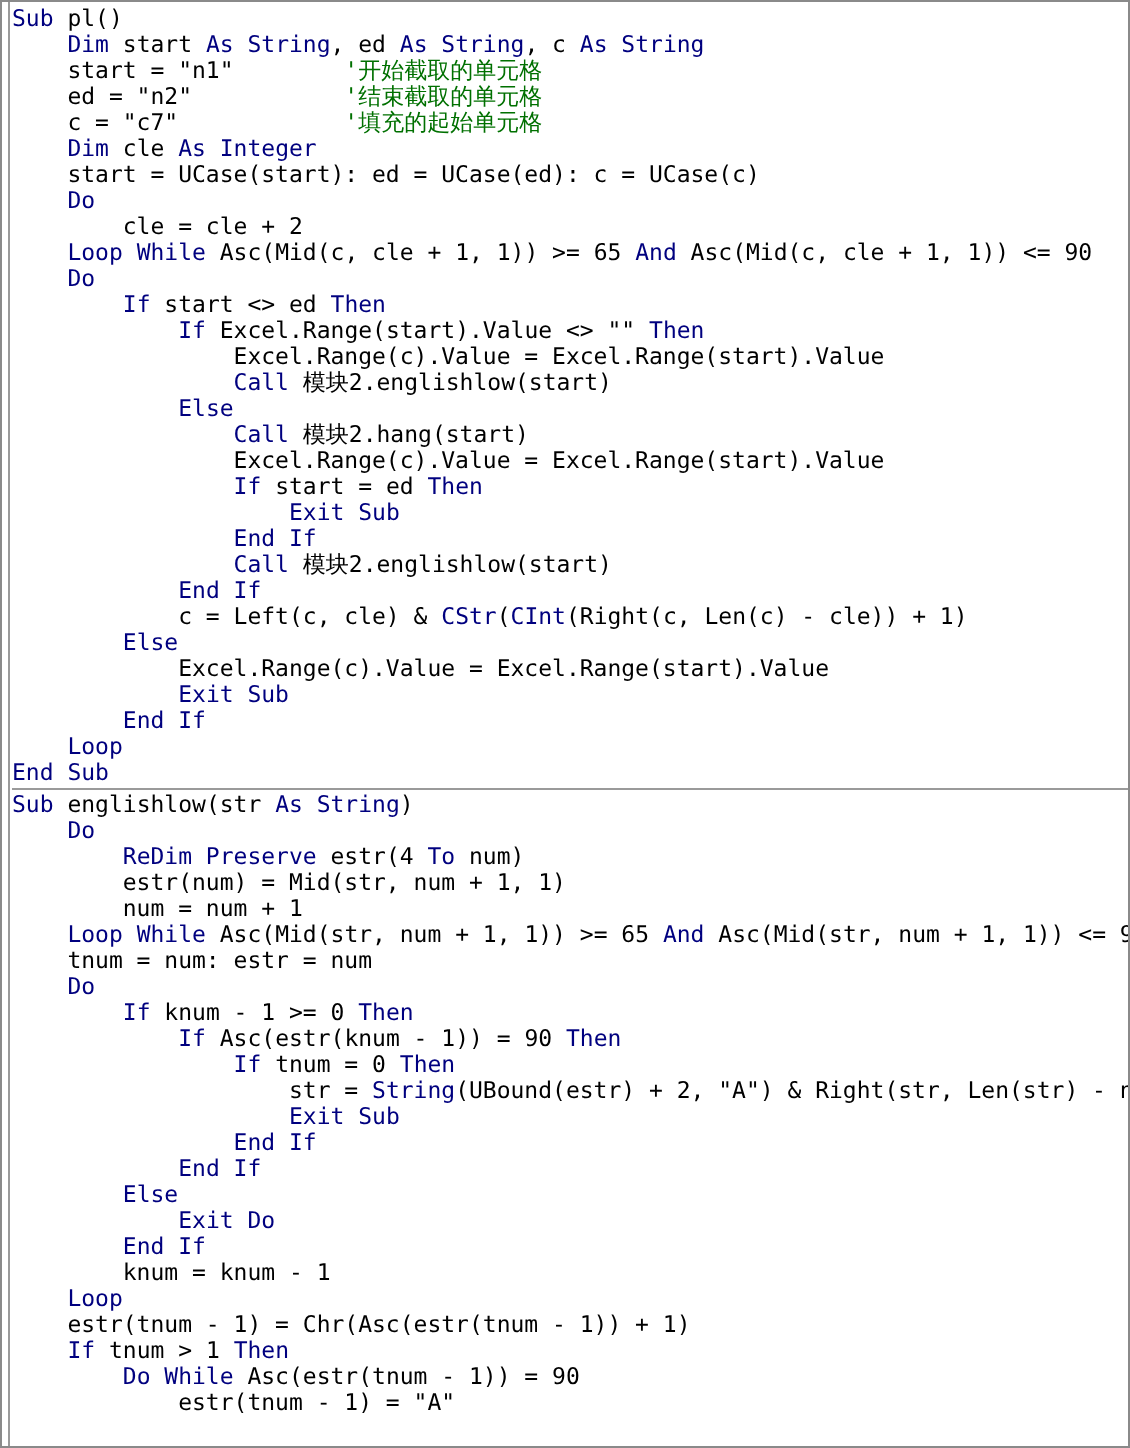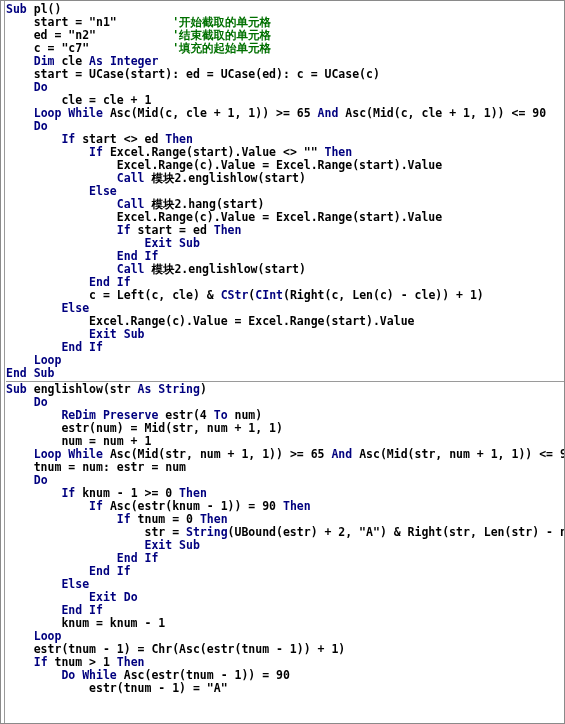--- a/index.html
+++ b/index.html
@@ -57,43 +57,43 @@
     width: 565px;
   }
 
   .line {
     height: 13px;
     line-height: 13px;
     font-size: 11.5px;
     white-space: pre;
     color: #000000;
     letter-spacing: 0px;
-    font-weight: bold;
   }
 
   .kw  { color: #00007f; }
   .cmt { color: #007000; }
   .id  { color: #000000; }
 </style>
 </head>
 <body>
 
 <div id="editor">
   <div class="margin-bar"></div>
   <div class="code-pane">
     <div id="proc-list">
         <div class="proc">
           <div class="line"><span class="kw">Sub</span><span class="id"> pl()</span></div>
+          <div class="line"><span class="id">    </span><span class="kw">Dim</span><span class="id"> start </span><span class="kw">As String</span><span class="id">, ed </span><span class="kw">As String</span><span class="id">, c </span><span class="kw">As String</span></div>
           <div class="line"><span class="id">    start = "n1"        </span><span class="cmt">'开始截取的单元格</span></div>
           <div class="line"><span class="id">    ed = "n2"           </span><span class="cmt">'结束截取的单元格</span></div>
           <div class="line"><span class="id">    c = "c7"            </span><span class="cmt">'填充的起始单元格</span></div>
           <div class="line"><span class="id">    </span><span class="kw">Dim</span><span class="id"> cle </span><span class="kw">As Integer</span></div>
           <div class="line"><span class="id">    start = UCase(start): ed = UCase(ed): c = UCase(c)</span></div>
           <div class="line"><span class="id">    </span><span class="kw">Do</span></div>
-          <div class="line"><span class="id">        cle = cle + 1</span></div>
+          <div class="line"><span class="id">        cle = cle + 2</span></div>
           <div class="line"><span class="id">    </span><span class="kw">Loop While</span><span class="id"> Asc(Mid(c, cle + 1, 1)) &gt;= 65 </span><span class="kw">And</span><span class="id"> Asc(Mid(c, cle + 1, 1)) &lt;= 90</span></div>
           <div class="line"><span class="id">    </span><span class="kw">Do</span></div>
           <div class="line"><span class="id">        </span><span class="kw">If</span><span class="id"> start &lt;&gt; ed </span><span class="kw">Then</span></div>
           <div class="line"><span class="id">            </span><span class="kw">If</span><span class="id"> Excel.Range(start).Value &lt;&gt; "" </span><span class="kw">Then</span></div>
           <div class="line"><span class="id">                Excel.Range(c).Value = Excel.Range(start).Value</span></div>
           <div class="line"><span class="id">                </span><span class="kw">Call</span><span class="id"> 模块2.englishlow(start)</span></div>
           <div class="line"><span class="id">            </span><span class="kw">Else</span></div>
           <div class="line"><span class="id">                </span><span class="kw">Call</span><span class="id"> 模块2.hang(start)</span></div>
           <div class="line"><span class="id">                Excel.Range(c).Value = Excel.Range(start).Value</span></div>
           <div class="line"><span class="id">                </span><span class="kw">If</span><span class="id"> start = ed </span><span class="kw">Then</span></div>

